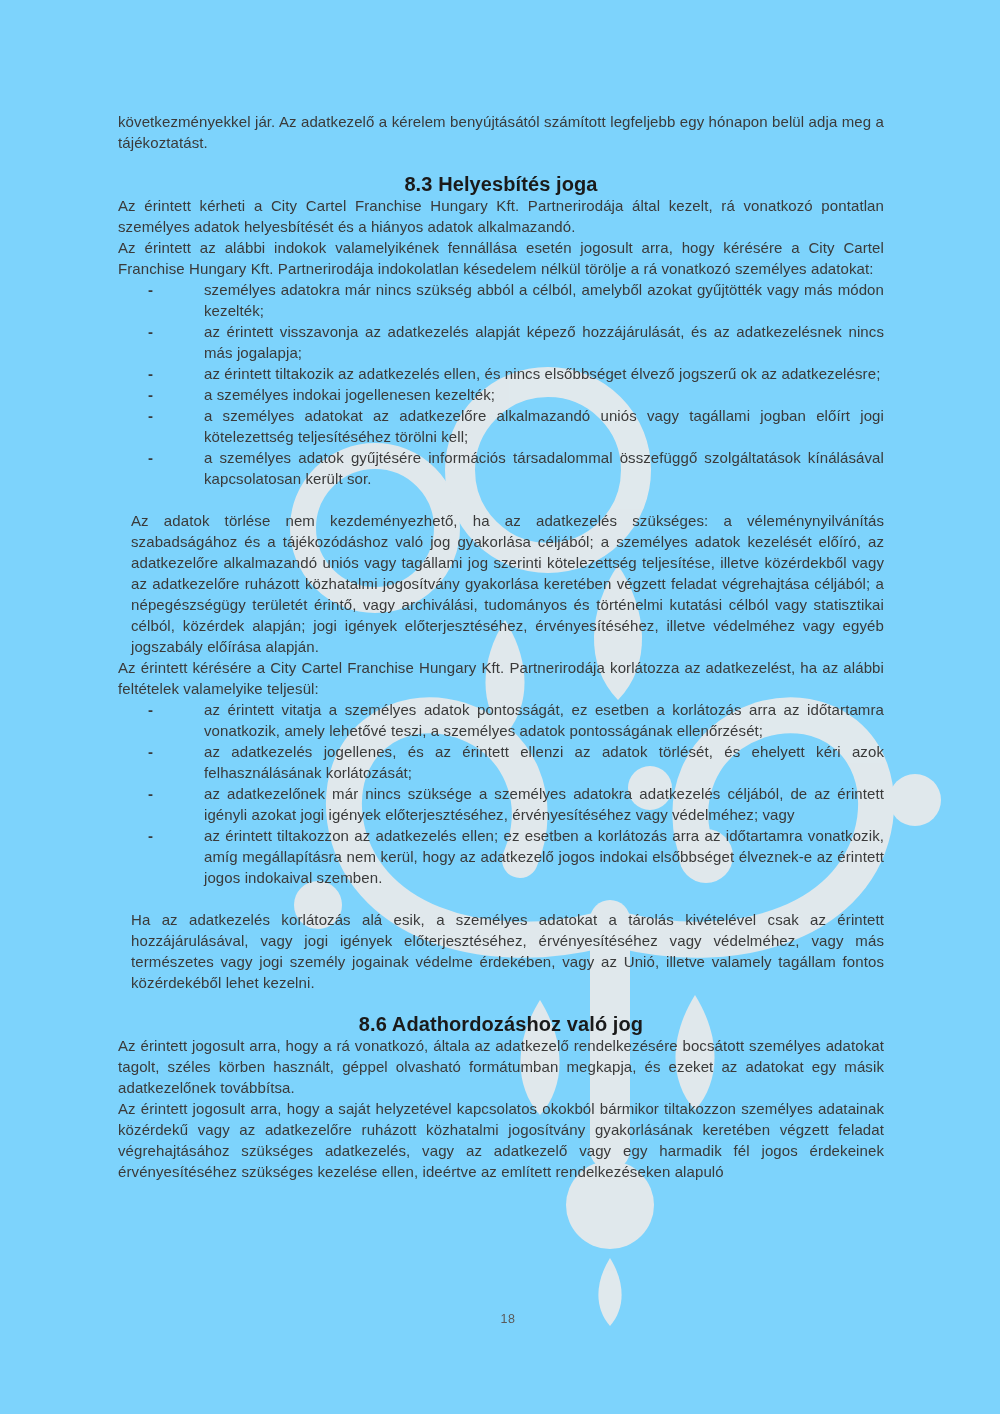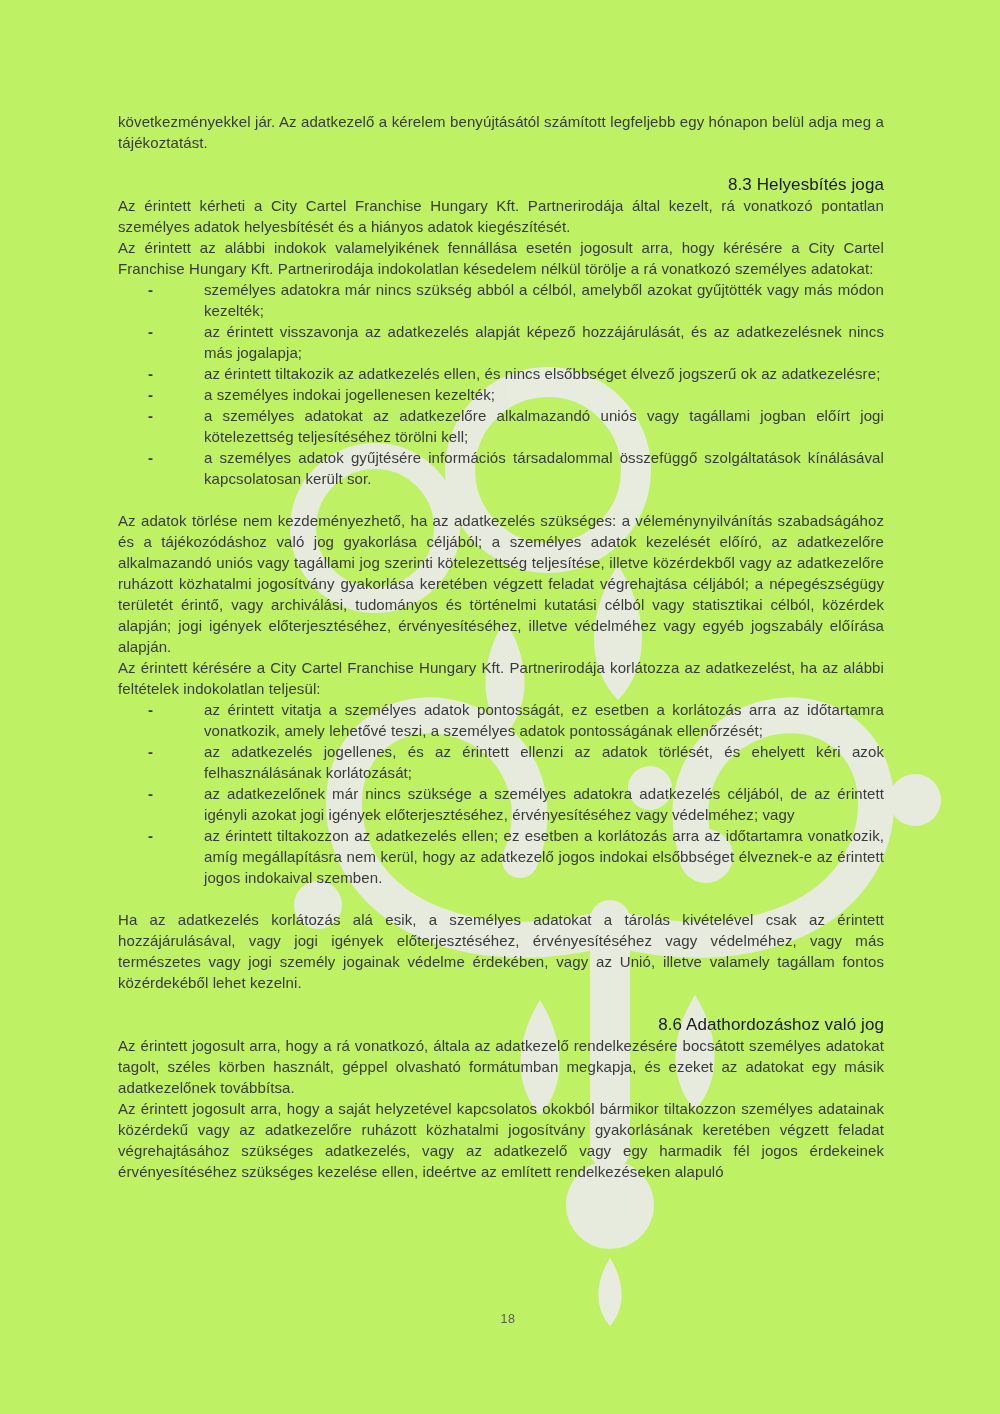--- a/index.html
+++ b/index.html
@@ -4,21 +4,21 @@
 <style>
   html, body {
     margin: 0;
     padding: 0;
     background: #ffffff;
   }
   .page {
     position: relative;
     width: 1000px;
     height: 1414px;
-    background: #bef264;
+    background: #7dd3fc;
     overflow: hidden;
     font-family: "Liberation Sans", "DejaVu Sans", sans-serif;
   }
   .watermark {
     position: absolute;
     left: 0;
     top: 0;
     width: 1000px;
     height: 1414px;
     z-index: 0;
@@ -31,37 +31,37 @@
     width: 766px;
     z-index: 1;
     color: var(--body-color, #3a3a3a);
     font-size: 15px;
     line-height: 21px;
     letter-spacing: 0.1px;
     text-align: justify;
   }
   .blk-heading {
     margin: 21px 0 0 0;
-    font-size: 17px;
+    font-size: 20px;
     line-height: 21px;
-    font-weight: normal;
+    font-weight: bold;
     color: var(--heading-color, #1a1a1a);
-    text-align: right;
+    text-align: center;
   }
   .blk-heading:first-child { margin-top: 0; }
   .blk-para {
     margin: 0;
   }
   .blk-para:first-child { margin-top: 0; }
   .blk-list {
     margin: 0;
     padding: 0;
     list-style: none;
   }
-  .blk-list + .blk-para { margin-top: 21px; }
+  .blk-list + .blk-para { margin-top: 21px; margin-left: 13px; }
   .blk-list li {
     display: flex;
     padding-left: 30px;
   }
   .blk-list .dash-marker {
     flex: 0 0 32px;
     width: 32px;
     font-weight: bold;
     text-align: left;
   }
@@ -105,21 +105,21 @@
       <path class="wm-shape" d="M540 1000 C565 1040 567 1085 540 1115 C513 1085 515 1040 540 1000 Z"></path>
       <path class="wm-shape" d="M695 995 C720 1035 722 1080 695 1110 C668 1080 670 1035 695 995 Z"></path>
       <circle class="wm-shape" cx="610" cy="1205" r="44"></circle>
       <path class="wm-shape" d="M610 1258 C625 1282 626 1308 610 1326 C594 1308 595 1282 610 1258 Z"></path>
     </g>
   </svg>
 
   <main class="content" id="doc-content">
       <p class="blk-para">következményekkel jár. Az adatkezelő a kérelem benyújtásától számított legfeljebb egy hónapon belül adja meg a tájékoztatást.</p>
       <h2 class="blk-heading">8.3 Helyesbítés joga</h2>
-      <p class="blk-para">Az érintett kérheti a City Cartel Franchise Hungary Kft. Partnerirodája által kezelt, rá vonatkozó pontatlan személyes adatok helyesbítését és a hiányos adatok kiegészítését.</p>
+      <p class="blk-para">Az érintett kérheti a City Cartel Franchise Hungary Kft. Partnerirodája által kezelt, rá vonatkozó pontatlan személyes adatok helyesbítését és a hiányos adatok alkalmazandó.</p>
       <p class="blk-para">Az érintett az alábbi indokok valamelyikének fennállása esetén jogosult arra, hogy kérésére a City Cartel Franchise Hungary Kft. Partnerirodája indokolatlan késedelem nélkül törölje a rá vonatkozó személyes adatokat:</p>
       <ul class="blk-list">
         <li>
           <span class="dash-marker">-</span>
           <span class="li-text">személyes adatokra már nincs szükség abból a célból, amelyből azokat gyűjtötték vagy más módon kezelték;</span>
         </li>
         <li>
           <span class="dash-marker">-</span>
           <span class="li-text">az érintett visszavonja az adatkezelés alapját képező hozzájárulását, és az adatkezelésnek nincs más jogalapja;</span>
         </li>
@@ -134,21 +134,21 @@
         <li>
           <span class="dash-marker">-</span>
           <span class="li-text">a személyes adatokat az adatkezelőre alkalmazandó uniós vagy tagállami jogban előírt jogi kötelezettség teljesítéséhez törölni kell;</span>
         </li>
         <li>
           <span class="dash-marker">-</span>
           <span class="li-text">a személyes adatok gyűjtésére információs társadalommal összefüggő szolgáltatások kínálásával kapcsolatosan került sor.</span>
         </li>
       </ul>
       <p class="blk-para">Az adatok törlése nem kezdeményezhető, ha az adatkezelés szükséges: a véleménynyilvánítás szabadságához és a tájékozódáshoz való jog gyakorlása céljából; a személyes adatok kezelését előíró, az adatkezelőre alkalmazandó uniós vagy tagállami jog szerinti kötelezettség teljesítése, illetve közérdekből vagy az adatkezelőre ruházott közhatalmi jogosítvány gyakorlása keretében végzett feladat végrehajtása céljából; a népegészségügy területét érintő, vagy archiválási, tudományos és történelmi kutatási célból vagy statisztikai célból, közérdek alapján; jogi igények előterjesztéséhez, érvényesítéséhez, illetve védelméhez vagy egyéb jogszabály előírása alapján.</p>
-      <p class="blk-para">Az érintett kérésére a City Cartel Franchise Hungary Kft. Partnerirodája korlátozza az adatkezelést, ha az alábbi feltételek indokolatlan teljesül:</p>
+      <p class="blk-para">Az érintett kérésére a City Cartel Franchise Hungary Kft. Partnerirodája korlátozza az adatkezelést, ha az alábbi feltételek valamelyike teljesül:</p>
       <ul class="blk-list">
         <li>
           <span class="dash-marker">-</span>
           <span class="li-text">az érintett vitatja a személyes adatok pontosságát, ez esetben a korlátozás arra az időtartamra vonatkozik, amely lehetővé teszi, a személyes adatok pontosságának ellenőrzését;</span>
         </li>
         <li>
           <span class="dash-marker">-</span>
           <span class="li-text">az adatkezelés jogellenes, és az érintett ellenzi az adatok törlését, és ehelyett kéri azok felhasználásának korlátozását;</span>
         </li>
         <li>

